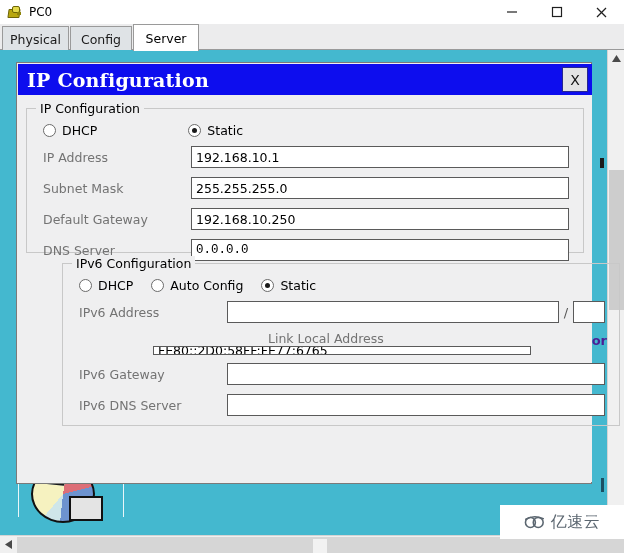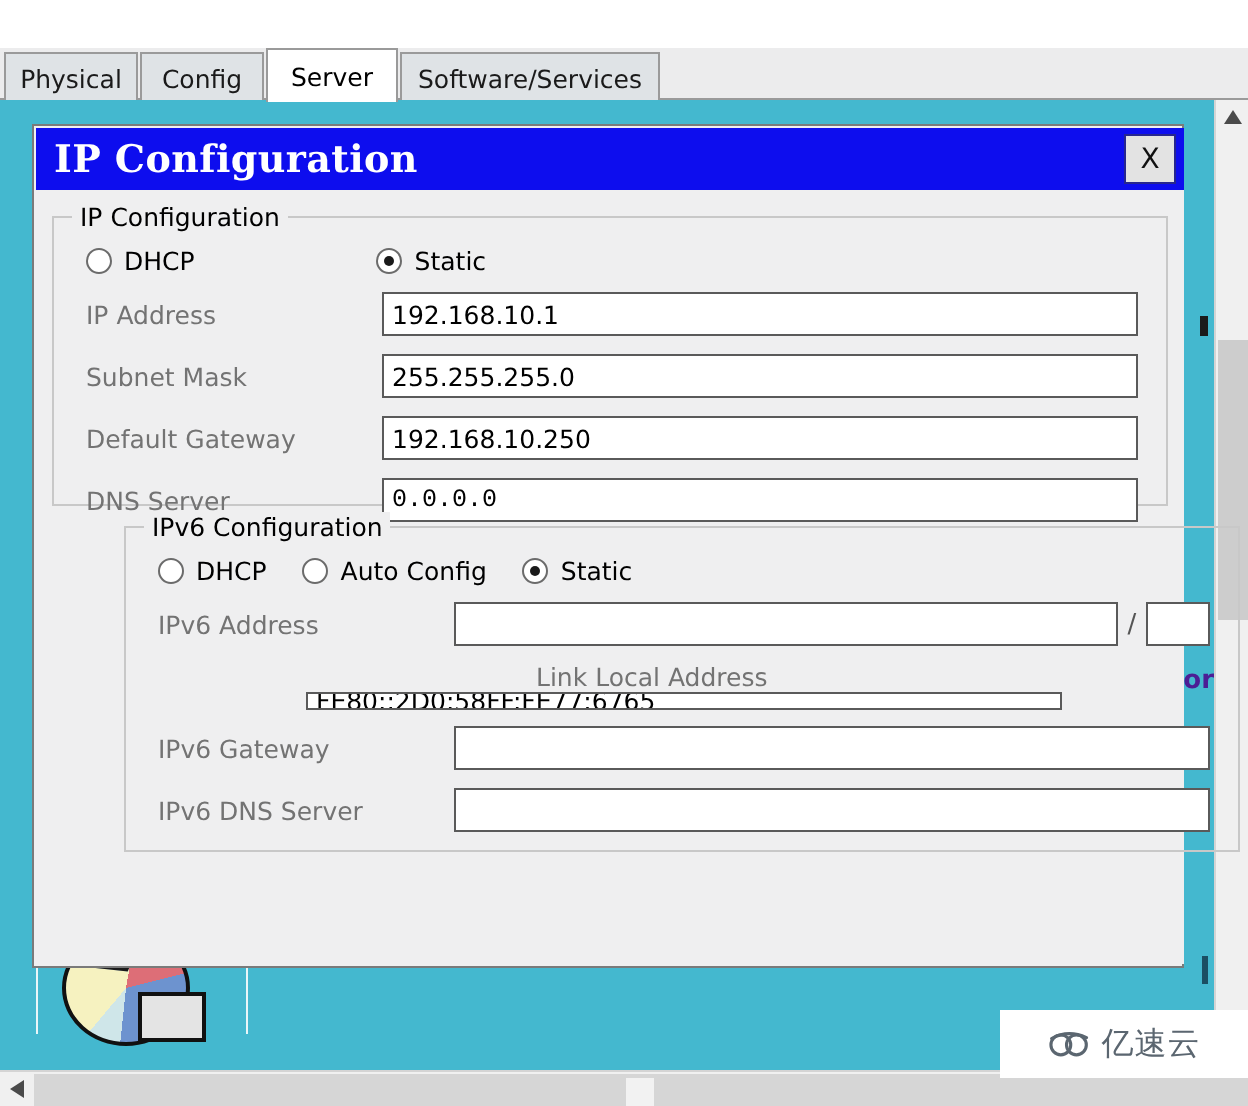--- a/index.html
+++ b/index.html
@@ -416,33 +416,56 @@
     color: #5b6670;
     font-family: Liberation Mono, monospace;
     letter-spacing: 0.5px;
   }
 </style>
 </head>
 <body>
 
 <div id="app-window">
 
+  <div id="titlebar">
+    <div id="window-icon">
+      <div class="ic-body"></div>
+      <div class="ic-head"></div>
+      <div class="ic-plug"></div>
+    </div>
+    <div id="window-title">PC0</div>
+    <div class="win-btns">
+      <div class="win-btn">
+        <svg width="14" height="14" viewBox="0 0 14 14">
+            <line x1="2" y1="7" x2="12" y2="7" stroke="#202020" stroke-width="1.2"></line>
+          </svg>
+      </div>
+      <div class="win-btn">
+        <svg width="14" height="14" viewBox="0 0 14 14">
+            <rect x="2.5" y="2.5" width="9" height="9" fill="none" stroke="#202020" stroke-width="1.2"></rect>
+          </svg>
+      </div>
+      <div class="win-btn">
+        <svg width="15" height="15" viewBox="0 0 15 15">
+            <line x1="3" y1="3" x2="12" y2="12" stroke="#202020" stroke-width="1.2"></line>
+            <line x1="12" y1="3" x2="3" y2="12" stroke="#202020" stroke-width="1.2"></line>
+          </svg>
+      </div>
+    </div>
+  </div>
 
   <div id="tabstrip">
     <div class="tab" id="tab-physical">
       <span>Physical</span>
     </div>
     <div class="tab" id="tab-config">
       <span>Config</span>
     </div>
     <div class="tab active" id="tab-desktop">
       <span>Server</span>
-    </div>
-    <div class="tab" id="tab-software">
-      <span>Software/Services</span>
     </div>
   </div>
 
   <div id="pt-desktop">
 
     <div id="bg-hidden-mark"></div>
     <div id="bg-hidden-text">or</div>
     <div id="bg-hidden-mark2"></div>
 
     <div id="ipconfig-dialog">

